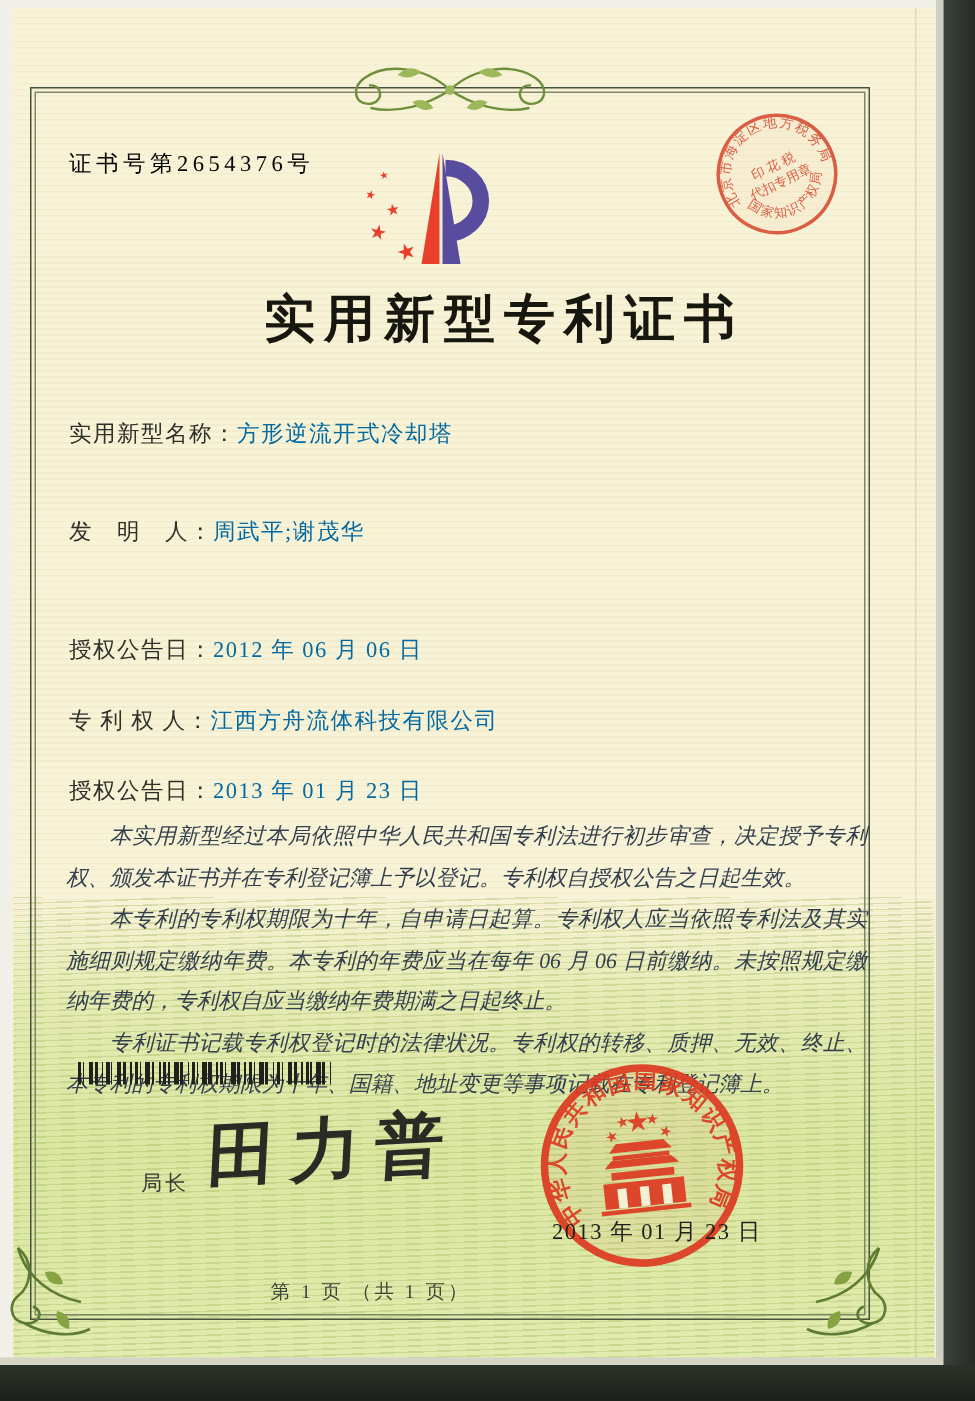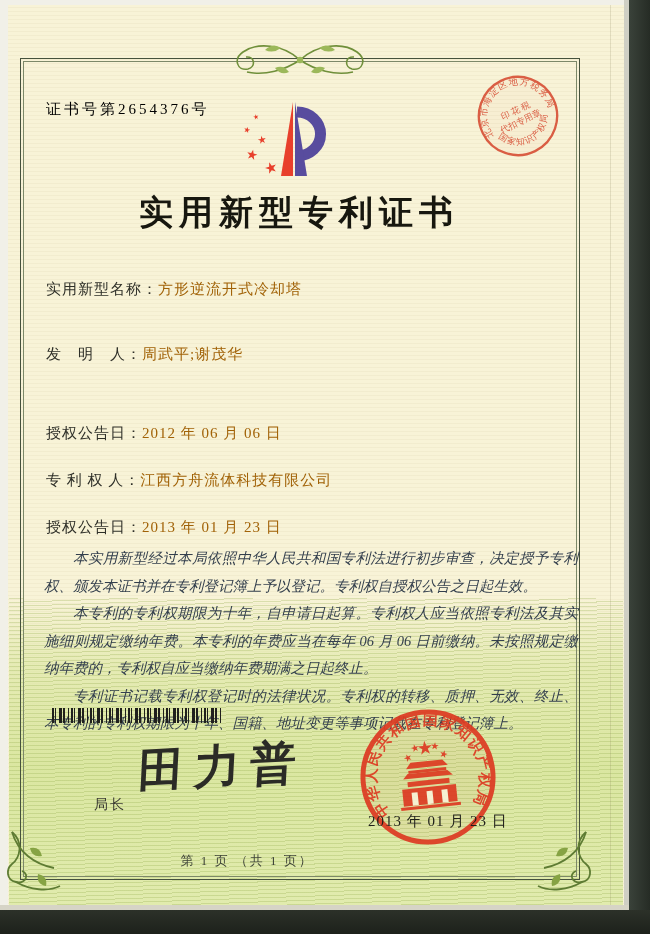--- a/index.html
+++ b/index.html
@@ -33,33 +33,33 @@
   .frame{
     position:absolute;left:20px;top:58px;width:558px;height:820px;z-index:6;
     border:1px solid #46523d;pointer-events:none;
   }
   .frame::before{content:"";position:absolute;inset:2px;border:1px solid #7c8868;}
   .ornament{position:absolute;z-index:7;pointer-events:none;}
   
   .layer{position:absolute;z-index:8;}
   .cert-no{left:46px;top:100px;font-size:15px;letter-spacing:3px;color:#000000;}
   .logo{left:240px;top:96px;width:105px;height:92px;}
-  .title{left:20px;top:190px;width:558px;text-align:center;font-size:34px;font-weight:600;letter-spacing:6px;color:#17170f;}
+  .title{left:20px;top:190px;width:558px;text-align:center;font-size:34px;font-weight:600;letter-spacing:6px;color:#17170f;padding-left:37px;}
   .field-row{left:46px;font-size:15px;color:#2e2f28;letter-spacing:1px;white-space:nowrap;}
-  .field-row .val{color:#a16207;}
+  .field-row .val{color:#0369a1;}
   .body-text{left:44px;top:545px;width:534px;font-size:14.5px;line-height:27.5px;color:#333f4d;font-style:italic;text-align:justify;}
   .body-text p{margin:0;text-indent:2em;}
   .barcode{
     left:52px;top:708px;width:170px;height:15px;
     background:repeating-linear-gradient(90deg,
       #20201d 0 2px,transparent 2px 3px,#20201d 3px 4px,transparent 4px 7px,
       #20201d 7px 10px,transparent 10px 11px,#20201d 11px 13px,transparent 13px 16px,
       #20201d 16px 17px,transparent 17px 19px);
   }
-  .sig-label{left:94px;top:780px;font-size:14px;letter-spacing:2px;color:#3a3a33;margin-top:16px;}
+  .sig-label{left:94px;top:780px;font-size:14px;letter-spacing:2px;color:#3a3a33;}
   .signature{
     left:138px;top:736px;font-size:46px;font-weight:600;color:#2b2b26;
     letter-spacing:10px;transform:rotate(-3deg) skewX(-6deg);white-space:nowrap;
   }
   .issue-date{left:368px;top:812px;font-size:15px;letter-spacing:1px;color:#1f1f1a;z-index:10;white-space:nowrap;}
   .footer-page{left:20px;top:852px;width:454px;text-align:center;font-size:13px;letter-spacing:2px;color:#3f4438;}
   .seal-authority{left:357px;top:706px;width:142px;height:142px;z-index:9;opacity:.93;transform:rotate(-6deg);}
   .seal-tax{left:474px;top:72px;width:88px;height:88px;transform:rotate(-26deg);opacity:.88;}
 </style>
 </head>

